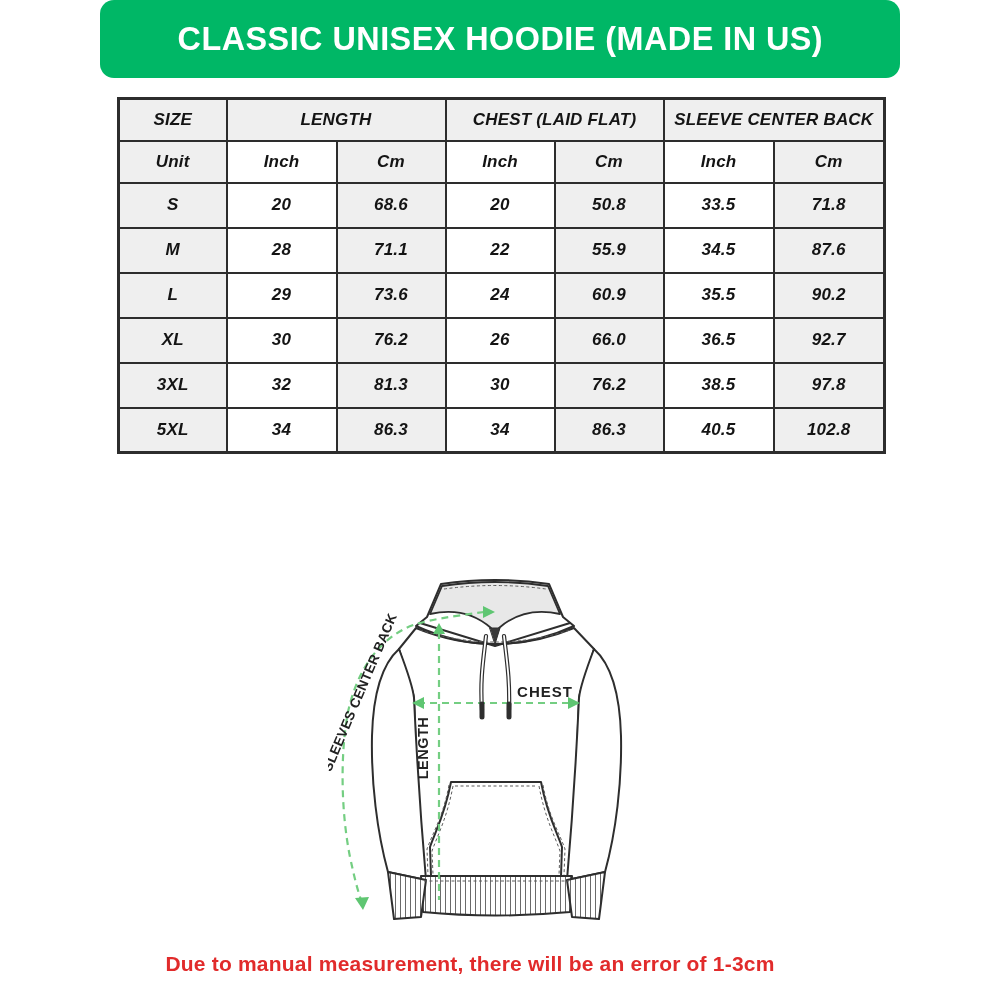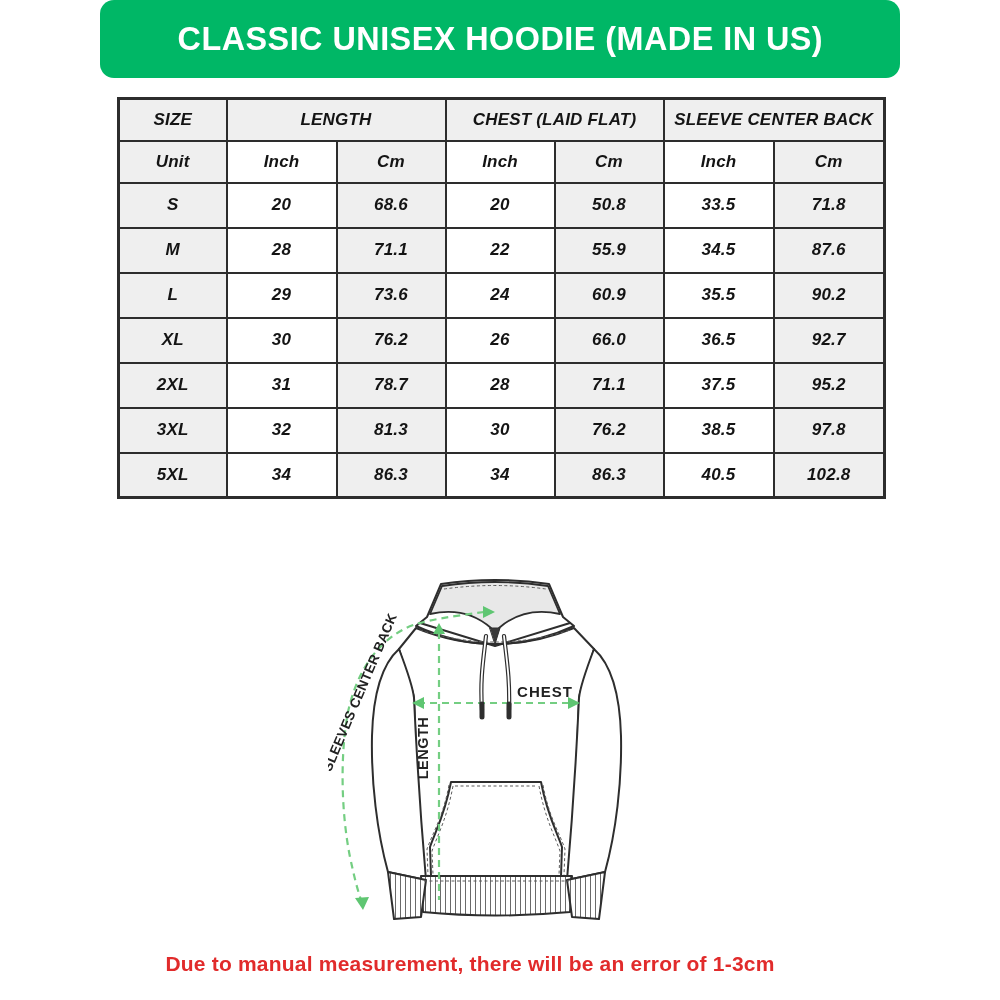--- a/index.html
+++ b/index.html
@@ -105,29 +105,20 @@
       <tr>
         <td class="g">XL</td>
         <td class="w">30</td>
         <td class="g">76.2</td>
         <td class="w">26</td>
         <td class="g">66.0</td>
         <td class="w">36.5</td>
         <td class="g">92.7</td>
       </tr>
       <tr>
-        <td class="g">2XL</td>
-        <td class="w">31</td>
-        <td class="g">78.7</td>
-        <td class="w">28</td>
-        <td class="g">71.1</td>
-        <td class="w">37.5</td>
-        <td class="g">95.2</td>
-      </tr>
-      <tr>
         <td class="g">3XL</td>
         <td class="w">32</td>
         <td class="g">81.3</td>
         <td class="w">30</td>
         <td class="g">76.2</td>
         <td class="w">38.5</td>
         <td class="g">97.8</td>
       </tr>
       <tr>
         <td class="g">5XL</td>

